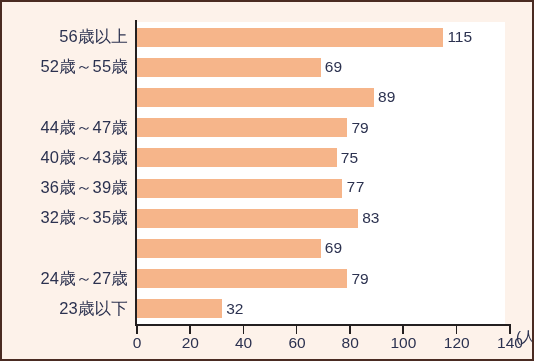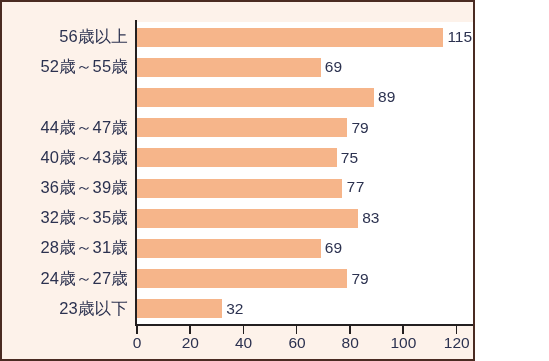--- a/index.html
+++ b/index.html
@@ -5,21 +5,21 @@
   html, body {
     margin: 0;
     padding: 0;
     background: #ffffff;
   }
   body {
     font-family: "Liberation Sans", "DejaVu Sans", sans-serif;
   }
   #chart-frame {
     position: relative;
-    width: 475px;
+    width: 534px;
     height: 361px;
     box-sizing: border-box;
     background: #fdf2ea;
     border: 2px solid #4a2b22;
     overflow: hidden;
   }
   
   #plot-area {
     position: absolute;
     left: 134px;
@@ -138,21 +138,20 @@
         <div class="cat-label">36歳～39歳</div>
         <div class="bar" style="width: 205.15px; background: rgb(246, 181, 138);"></div>
         <div class="bar-value" style="left: 344.15px; font-family: Liberation Mono, monospace;">77</div>
       </div>
       <div class="row" style="top: 201.2px;">
         <div class="cat-label">32歳～35歳</div>
         <div class="bar" style="width: 221.136px; background: rgb(246, 181, 138);"></div>
         <div class="bar-value" style="left: 360.136px;">83</div>
       </div>
       <div class="row" style="top: 231.4px;">
-        <div class="cat-label">28歳～31歳</div>
         <div class="bar" style="width: 183.836px; background: rgb(246, 181, 138);"></div>
         <div class="bar-value" style="left: 322.836px;">69</div>
       </div>
       <div class="row" style="top: 261.6px;">
         <div class="cat-label">24歳～27歳</div>
         <div class="bar" style="width: 210.479px; background: rgb(246, 181, 138);"></div>
         <div class="bar-value" style="left: 349.479px;">79</div>
       </div>
       <div class="row" style="top: 291.8px;">
         <div class="cat-label">23歳以下</div>

